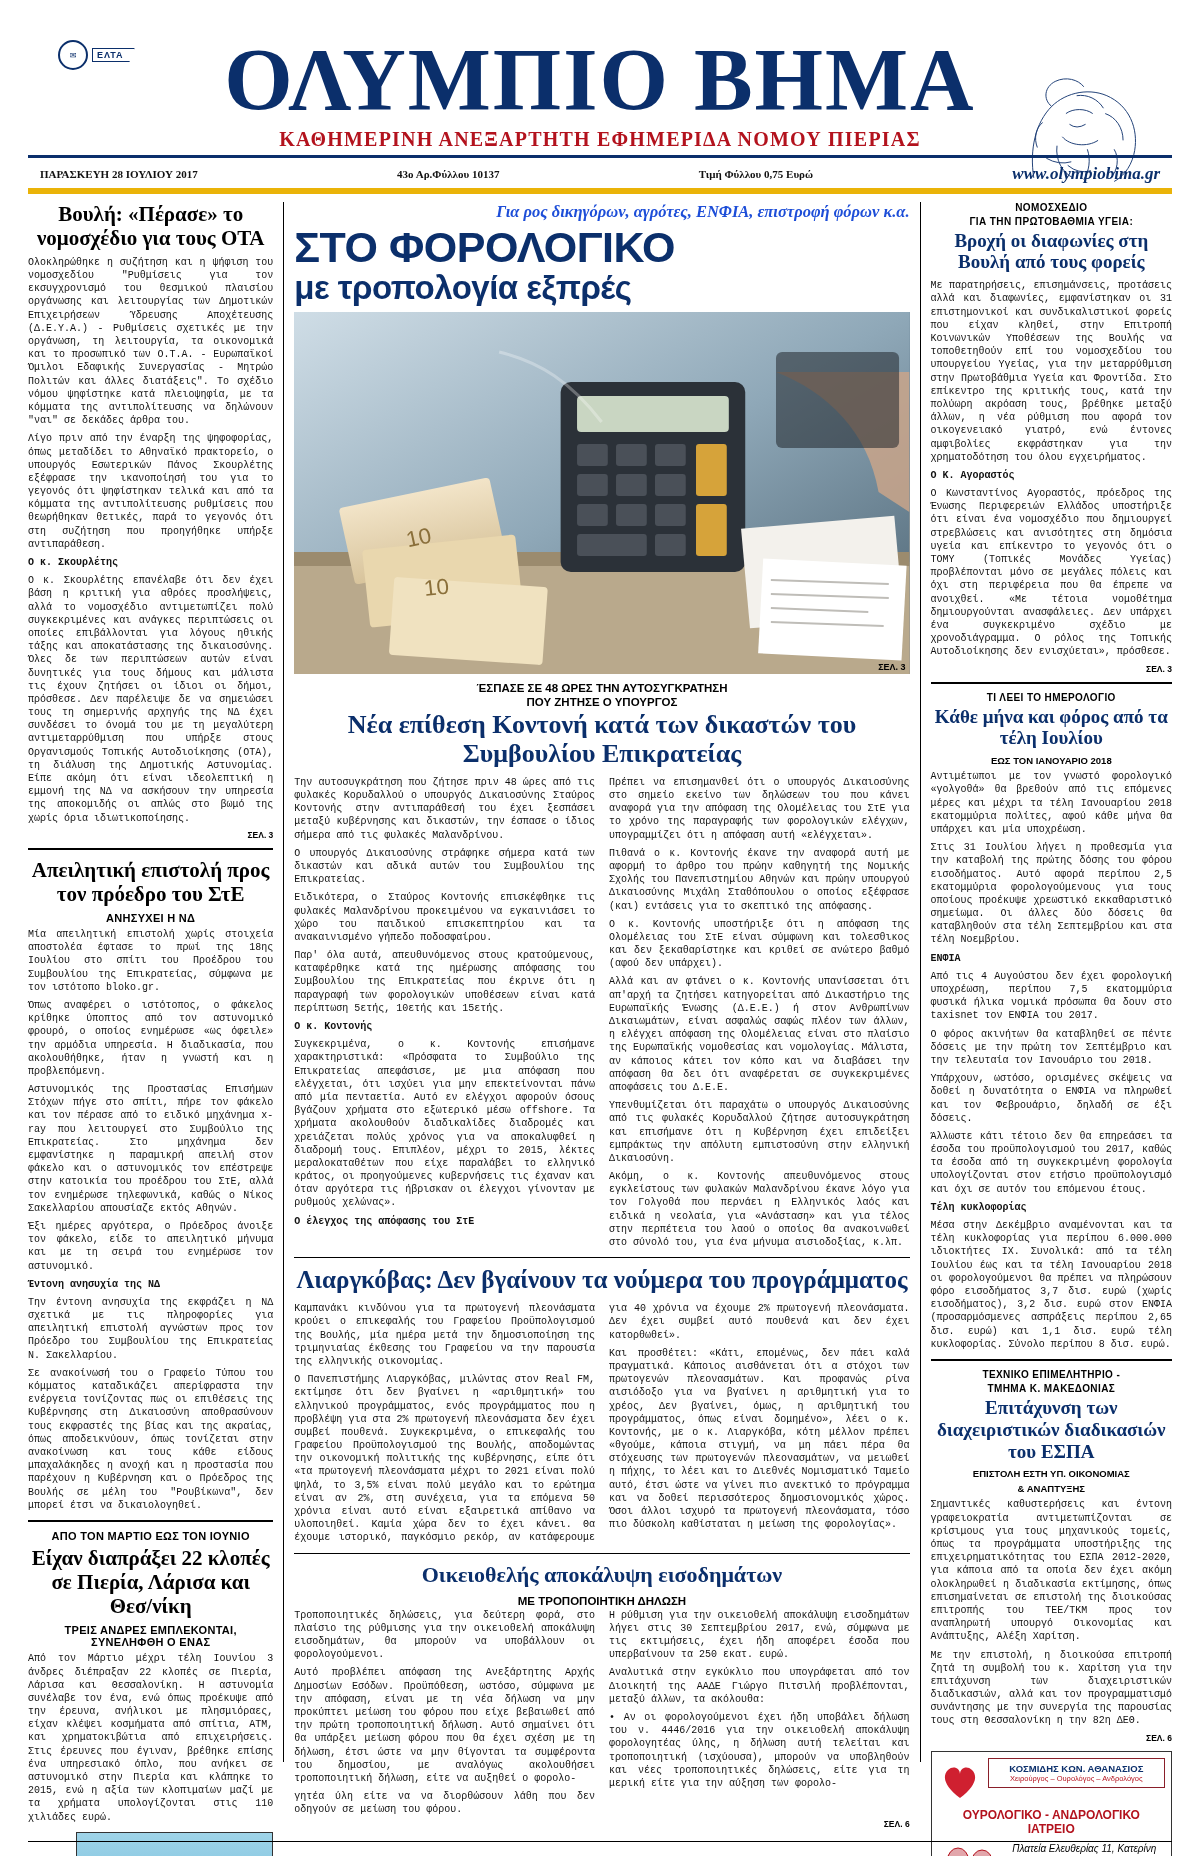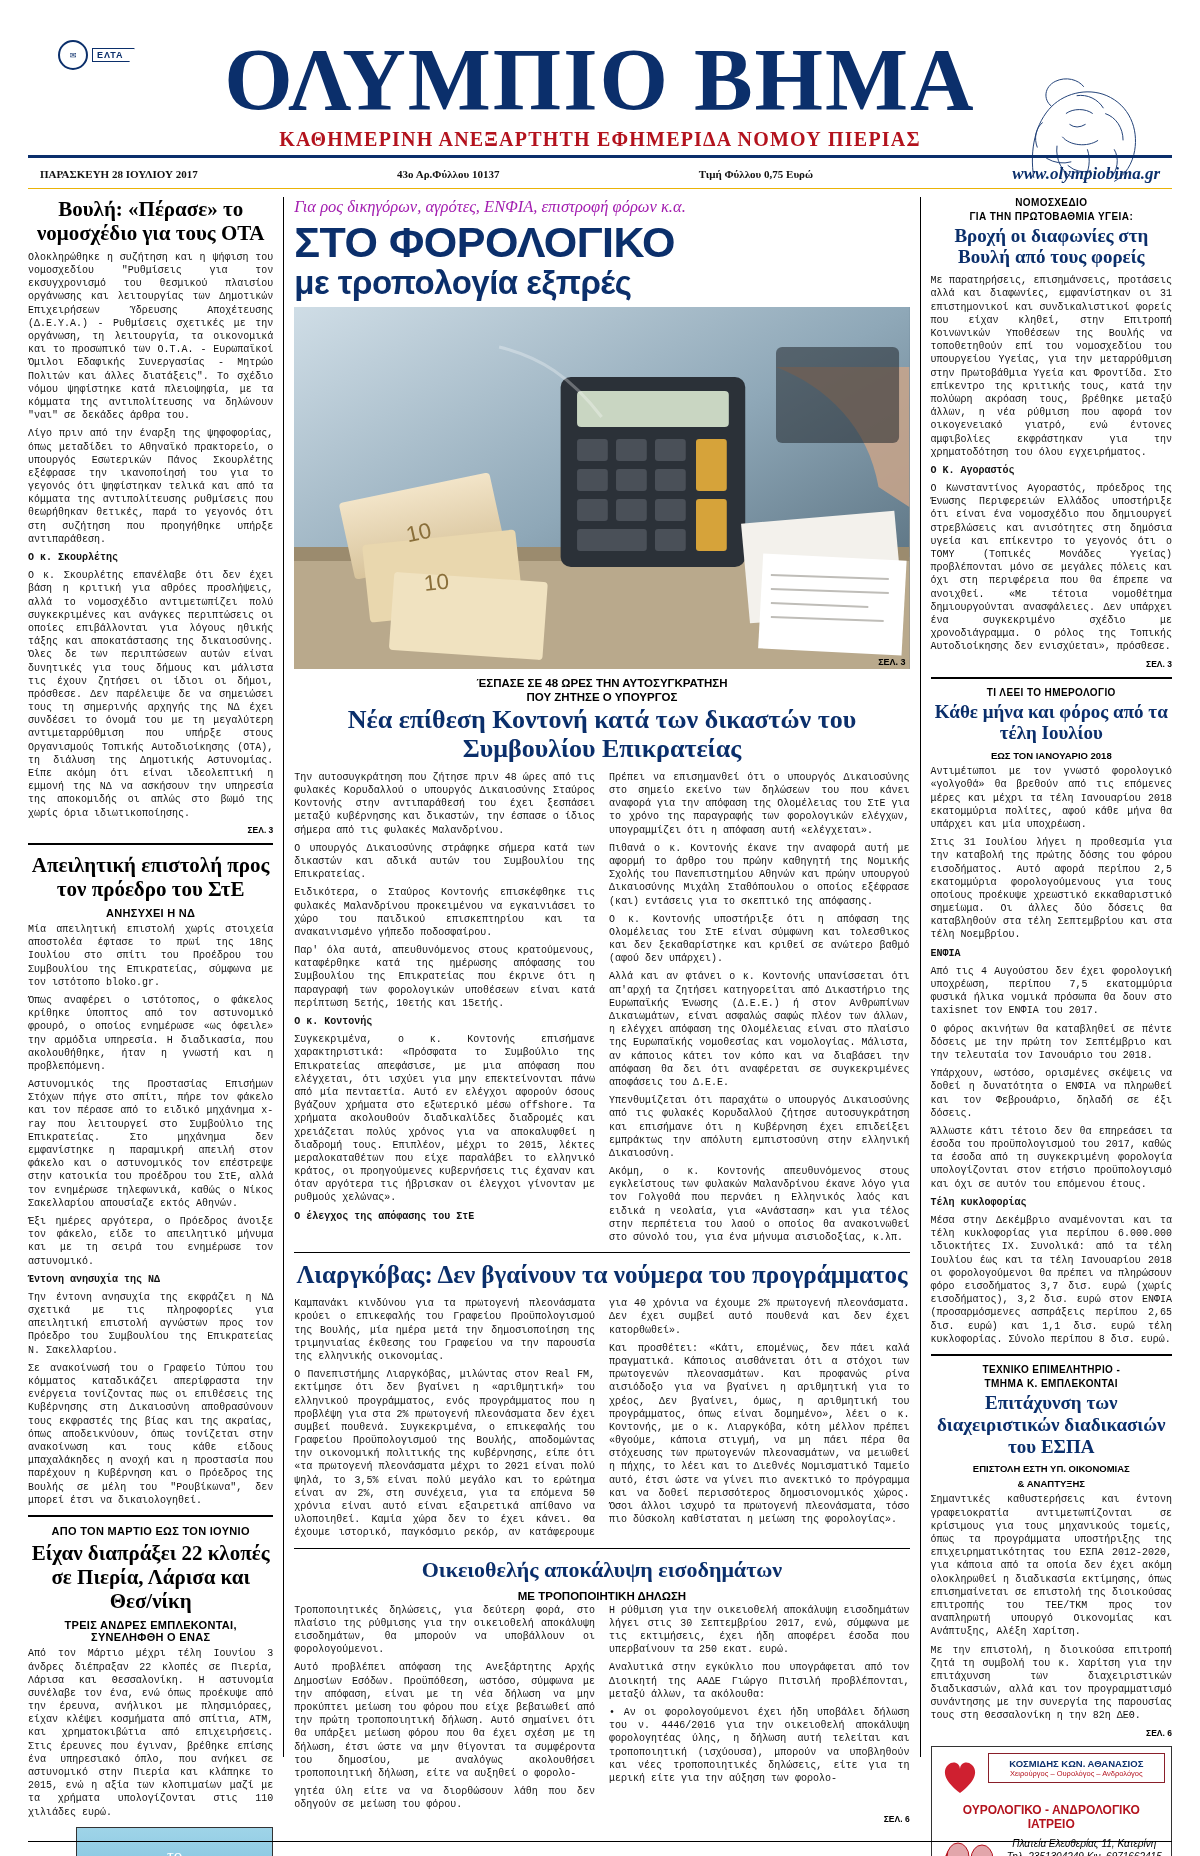--- a/index.html
+++ b/index.html
@@ -22,21 +22,21 @@
   }
   .subtitle{
     text-align:center;font-family:"Liberation Serif", serif;font-weight:bold;color:#b3121d;
     font-size:20px;letter-spacing:1.2px;margin-top:6px;
   }
   .zeus{
     position:absolute;right:10px;top:22px;width:185px;height:125px;opacity:.92;
   }
   .infoline{
     display:flex;align-items:center;justify-content:space-between;
-    font-size:11px;color:#111;padding:6px 12px 4px 12px;border-bottom:1px solid #eab308;
+    font-size:11px;color:#111;padding:6px 12px 4px 12px;border-bottom:6px solid #eab308;
     font-family:"Liberation Serif", serif;font-weight:bold;
   }
   .infoline .site{font-family:"Liberation Serif",serif;font-style:italic;font-size:17px;color:#0b2f6b;}
   
   .grid{display:flex;gap:10px;margin-top:8px;height:1560px;}
   .col-left{width:248px;}
   .col-mid{width:622px;}
   .col-right{width:244px;}
   .vrule{width:1px;background:#000;}
   h2.hl{
@@ -51,22 +51,22 @@
     font-size:10px;line-height:1.32;text-align:justify;color:#111;
     font-family:Liberation Mono, monospace;
   }
   .body p{margin:0 0 5px 0;}
   .bold{font-weight:bold;}
   .sel{font-weight:bold;text-align:right;font-size:8.5px;color:#000;margin-top:3px;}
   hr.sep{border:none;border-top:1px solid #000;margin:8px 0;}
   hr.sep2{border:none;border-top:2px solid #000;margin:8px 0;}
   
   .redline{
-    font-family:"Liberation Serif",serif;font-style:italic;font-weight:normal;color:#a21caf;
-    font-size:16.5px;text-align:left;margin:0 0 4px 0;
+    font-family:"Liberation Serif",serif;font-style:italic;font-weight:bold;color:#1d4ed8;
+    font-size:16.5px;text-align:right;margin:0 0 4px 0;
   }
   .mainhead{
     font-family:"Liberation Sans",sans-serif;font-weight:bold;color:#0b2f6b;
     font-size:43px;line-height:1.0;letter-spacing:-.5px;margin:0;
   }
   .mainhead .l2{display:block;}
   .mainhead .l3{display:block;font-size:33px;margin-top:2px;}
   .photo{
     position:relative;width:100%;height:362px;margin-top:8px;overflow:hidden;
     background:linear-gradient(160deg,#b9cbd6 0%,#8fa8b8 30%,#6d8697 55%,#c9b49a 100%);
@@ -401,21 +401,21 @@
           <p>Άλλωστε κάτι τέτοιο δεν θα επηρεάσει τα έσοδα του προϋπολογισμού του 2017, καθώς τα έσοδα από τη συγκεκριμένη φορολογία υπολογίζονται στον ετήσιο προϋπολογισμό και όχι σε αυτόν του επόμενου έτους.</p>
           <p class="bold">Τέλη κυκλοφορίας</p>
           <p>Μέσα στην Δεκέμβριο αναμένονται και τα τέλη κυκλοφορίας για περίπου 6.000.000 ιδιοκτήτες ΙΧ. Συνολικά: από τα τέλη Ιουλίου έως και τα τέλη Ιανουαρίου 2018 οι φορολογούμενοι θα πρέπει να πληρώσουν φόρο εισοδήματος 3,7 δισ. ευρώ (χωρίς εισοδήματος), 3,2 δισ. ευρώ στον ΕΝΦΙΑ (προσαρμόσμενες ασπράξεις περίπου 2,65 δισ. ευρώ) και 1,1 δισ. ευρώ τέλη κυκλοφορίας. Σύνολο περίπου 8 δισ. ευρώ.</p>
         </div>
       </div>
 
       <hr class="sep2">
 
       <div>
         <div class="rlabel">ΤΕΧΝΙΚΟ ΕΠΙΜΕΛΗΤΗΡΙΟ -</div>
-        <div class="rlabel">ΤΜΗΜΑ Κ. ΕΜΠΛΕΚΟΝΤΑΙ</div>
+        <div class="rlabel">ΤΜΗΜΑ Κ. ΜΑΚΕΔΟΝΙΑΣ</div>
         <h2 class="rhead">Επιτάχυνση των διαχειριστικών διαδικασιών του ΕΣΠΑ</h2>
         <div class="rsmall">ΕΠΙΣΤΟΛΗ ΕΣΤΗ ΥΠ. ΟΙΚΟΝΟΜΙΑΣ</div>
         <div class="rsmall">&amp; ΑΝΑΠΤΥΞΗΣ</div>
         <div class="body">
           <p>Σημαντικές καθυστερήσεις και έντονη γραφειοκρατία αντιμετωπίζονται σε κρίσιμους για τους μηχανικούς τομείς, όπως τα προγράμματα υποστήριξης της επιχειρηματικότητας του ΕΣΠΑ 2012-2020, για κάποια από τα οποία δεν έχει ακόμη ολοκληρωθεί η διαδικασία εκτίμησης, όπως επισημαίνεται σε επιστολή της διοικούσας επιτροπής του ΤΕΕ/ΤΚΜ προς τον αναπληρωτή υπουργό Οικονομίας και Ανάπτυξης, Αλέξη Χαρίτση.</p>
           <p>Με την επιστολή, η διοικούσα επιτροπή ζητά τη συμβολή του κ. Χαρίτση για την επιτάχυνση των διαχειριστικών διαδικασιών, αλλά και τον προγραμματισμό συνάντησης με την συνεργία της παρουσίας τους στη Θεσσαλονίκη η την 82η ΔΕΘ.</p>
         </div>
         <div class="sel">ΣΕΛ. 6</div>
       </div>
 

